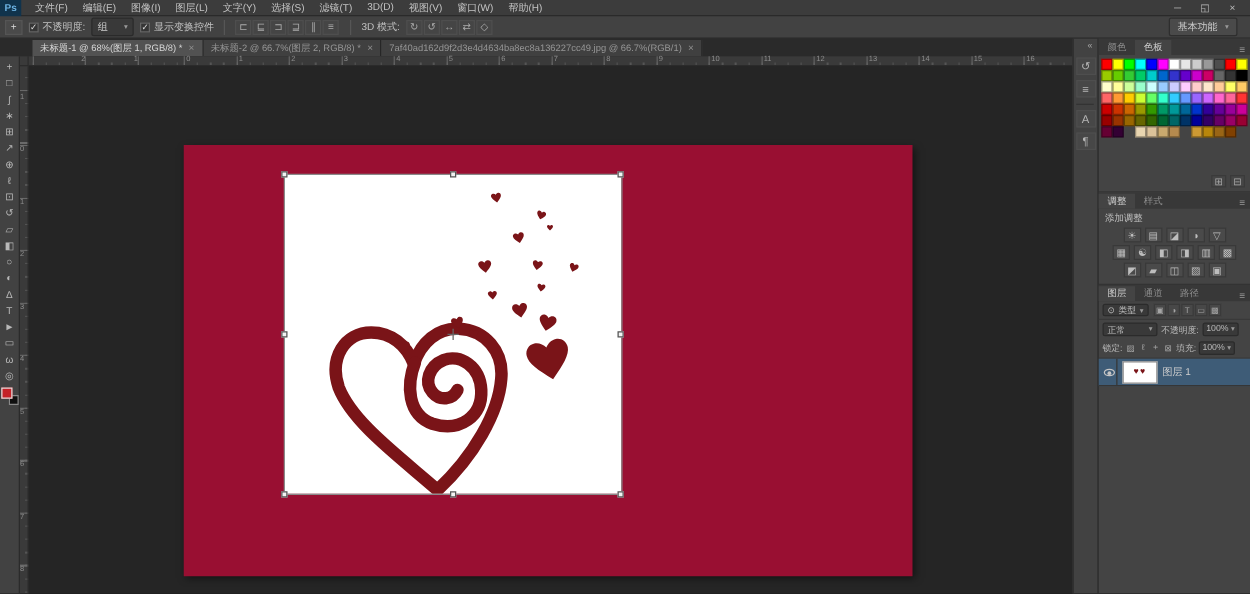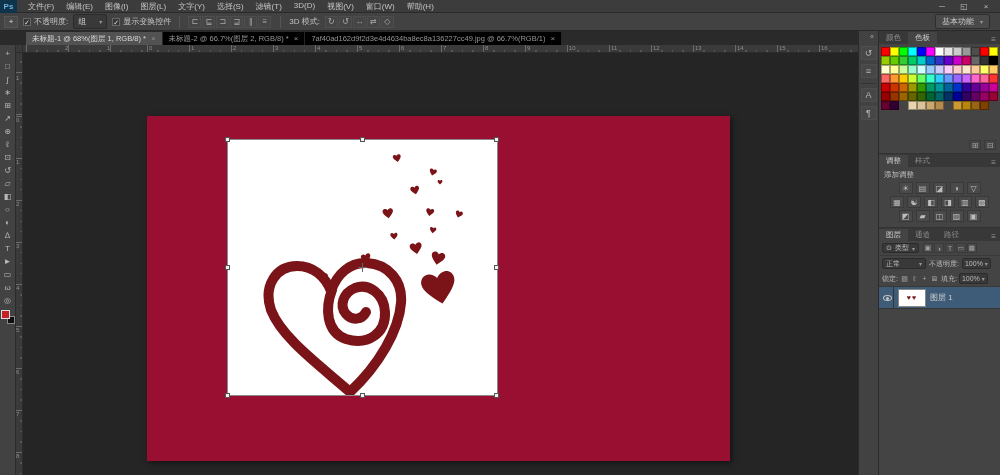--- a/index.html
+++ b/index.html
@@ -22,21 +22,21 @@
   .dropdown{display:flex;align-items:center;gap:4px;background:#393939;border:1px solid #2a2a2a;border-radius:2px;padding:1px 4px;color:#ccc;min-width:34px;justify-content:space-between;}
   .caret{font-size:6px;color:#999;}
   .sep{width:1px;height:12px;background:#565656;margin:0 3px;}
   .opt-icon{width:13px;height:12px;border:1px solid #4e4e4e;background:#454545;color:#aaa;font-size:8px;display:inline-flex;align-items:center;justify-content:center;margin-right:1px;}
   .lbl{color:#c2c2c2;}
   #align-icons,#mode3d-icons{display:inline-flex;}
   .workspace{margin-left:auto;margin-right:6px;display:flex;align-items:center;gap:6px;background:#4a4a4a;border:1px solid #2e2e2e;border-radius:2px;padding:1px 6px;color:#ccc;}
 
   
   .tabbar{position:absolute;left:0;top:31px;width:858px;height:14px;background:#2a2a2a;display:flex;align-items:flex-end;padding-left:26px;}
-  .doc-tab{height:13px;display:flex;align-items:center;gap:5px;background:#000000;color:#969696;font-size:7.5px;padding:0 6px;border-right:1px solid #262626;white-space:nowrap;}
+  .doc-tab{height:13px;display:flex;align-items:center;gap:5px;background:#404040;color:#969696;font-size:7.5px;padding:0 6px;border-right:1px solid #262626;white-space:nowrap;}
   .doc-tab.active{background:#525252;color:#d8d8d8;}
   .tab-close{color:#8f8f8f;font-size:8px;}
 
   
   .toolbar{position:absolute;left:0;top:45px;width:16px;height:430px;background:#424242;border-right:1px solid #2b2b2b;display:flex;flex-direction:column;align-items:center;padding-top:2px;}
   .tool{width:14px;height:13px;color:#b9b9b9;font-size:8px;display:flex;align-items:center;justify-content:center;}
   .fgbg{position:relative;width:14px;height:14px;margin-top:3px;}
   .bg-swatch{position:absolute;right:0;bottom:0;width:8px;height:8px;border:1px solid #888;background:#101010;}
   .fg-swatch{position:absolute;left:0;top:0;width:9px;height:9px;border:1px solid #ddd;}
 

